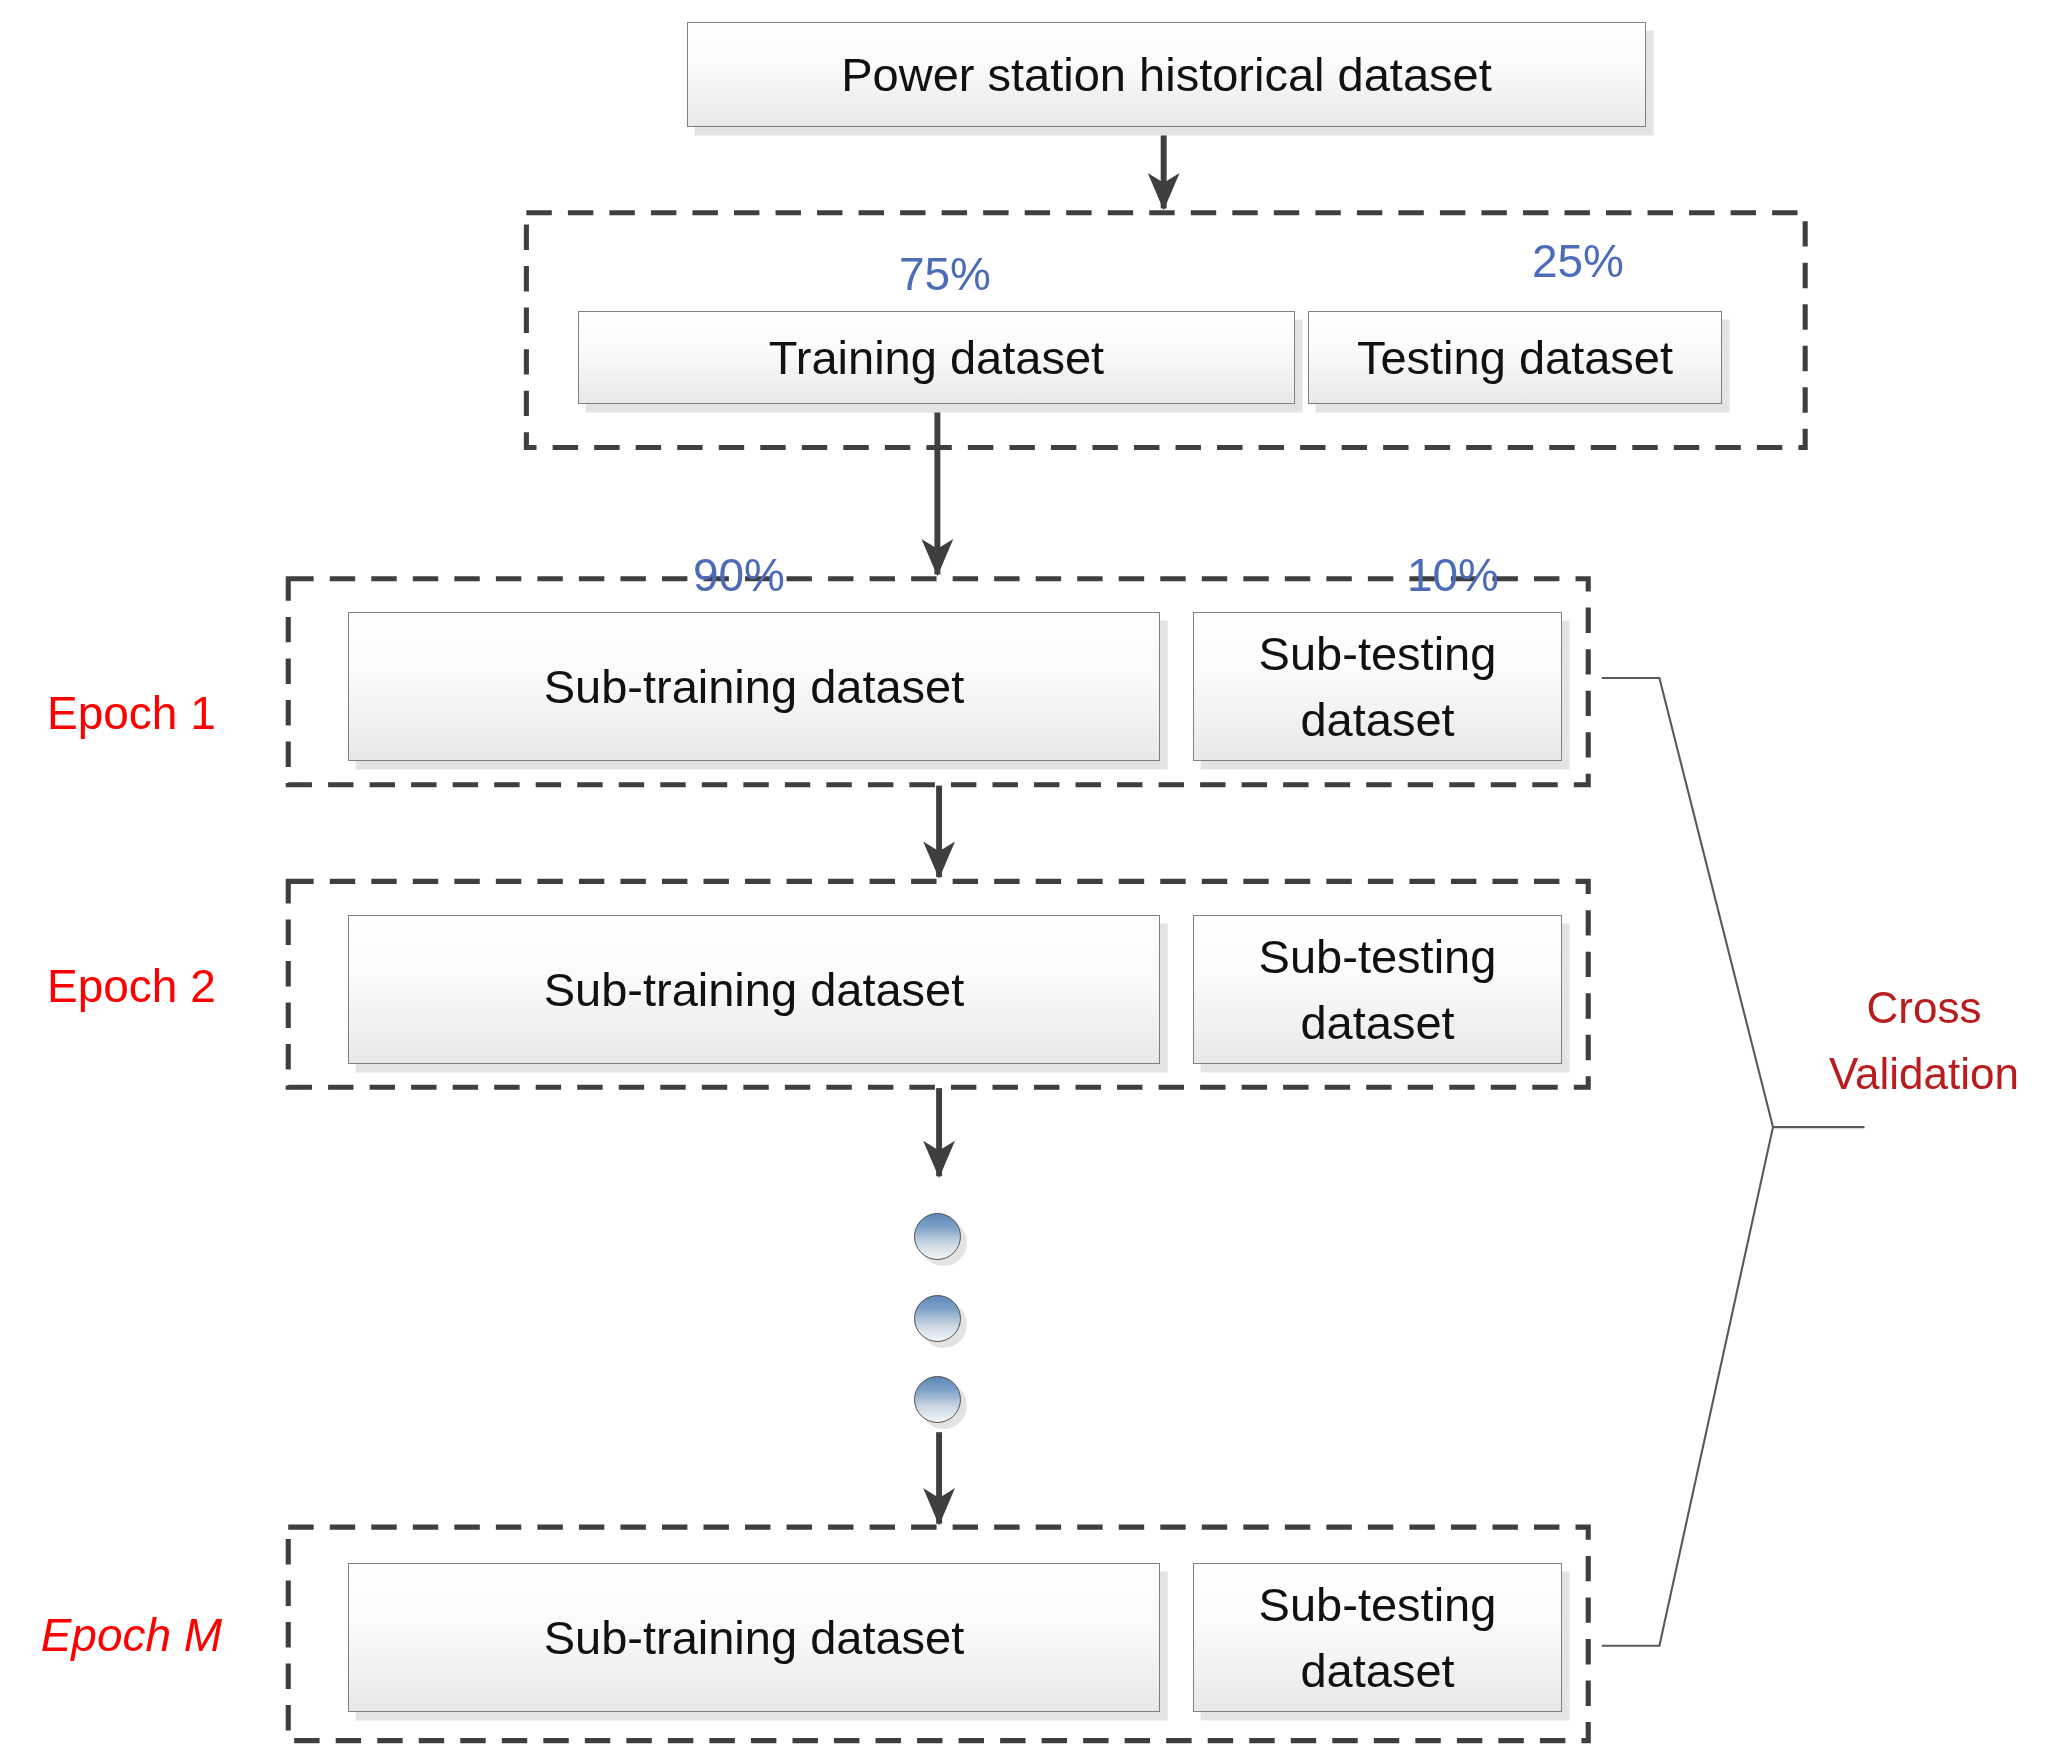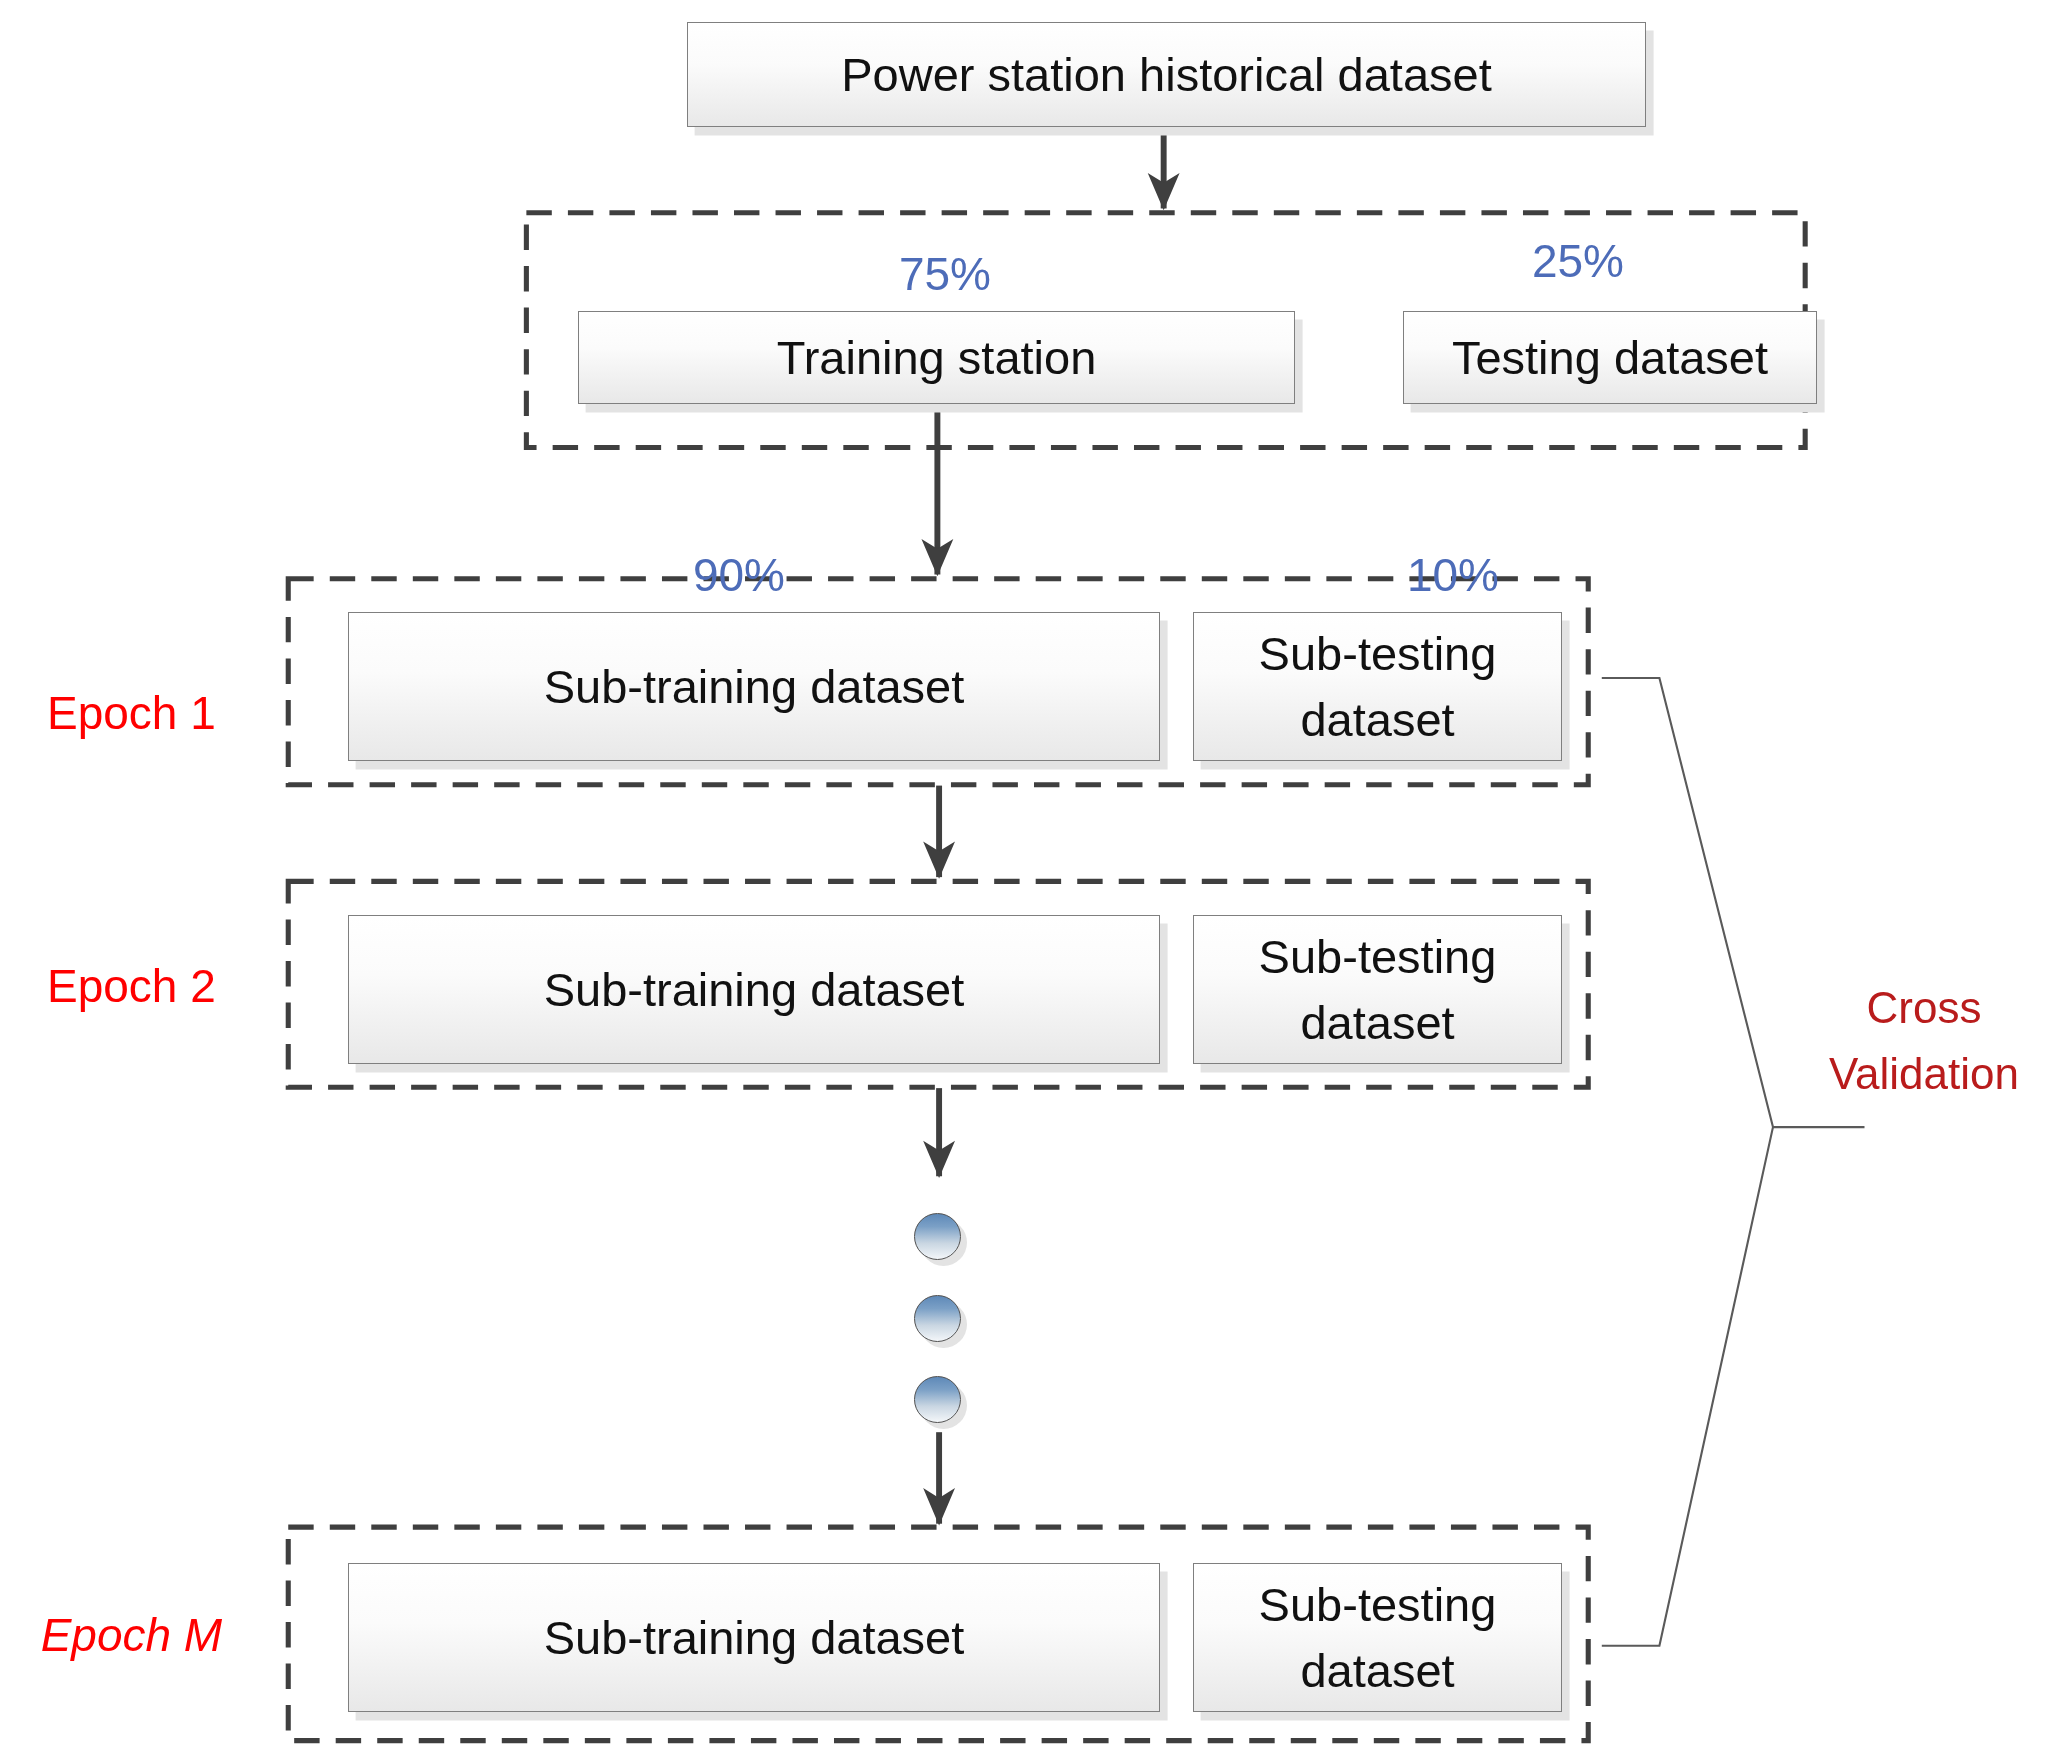--- a/index.html
+++ b/index.html
@@ -70,23 +70,23 @@
   </svg>
 
   <div class="node" style="left:687px;top:22px;width:959px;height:105px;">
     <span>Power station historical dataset</span>
   </div>
 
   <div class="pct" style="left:877px;top:234px;margin-top:16px;">75%</div>
   <div class="pct" style="left:1510px;top:237px;">25%</div>
 
   <div class="node" style="left:578px;top:311px;width:717px;height:93px;">
-    <span>Training station</span>
+    <span>Training dataset</span>
   </div>
-  <div class="node" style="left:1403px;top:311px;width:414px;height:93px;">
+  <div class="node" style="left:1308px;top:311px;width:414px;height:93px;">
     <span>Testing dataset</span>
   </div>
 
   <div class="pct" style="left:671px;top:551px;">90%</div>
   <div class="pct" style="left:1385px;top:551px;text-align:center;">10%</div>
 
   <div class="epoch-label" style="top:658px;margin-top:29px;">Epoch 1</div>
   <div class="node" style="left:348px;top:612px;width:812px;height:149px;">
     <span>Sub-training dataset</span>
   </div>

